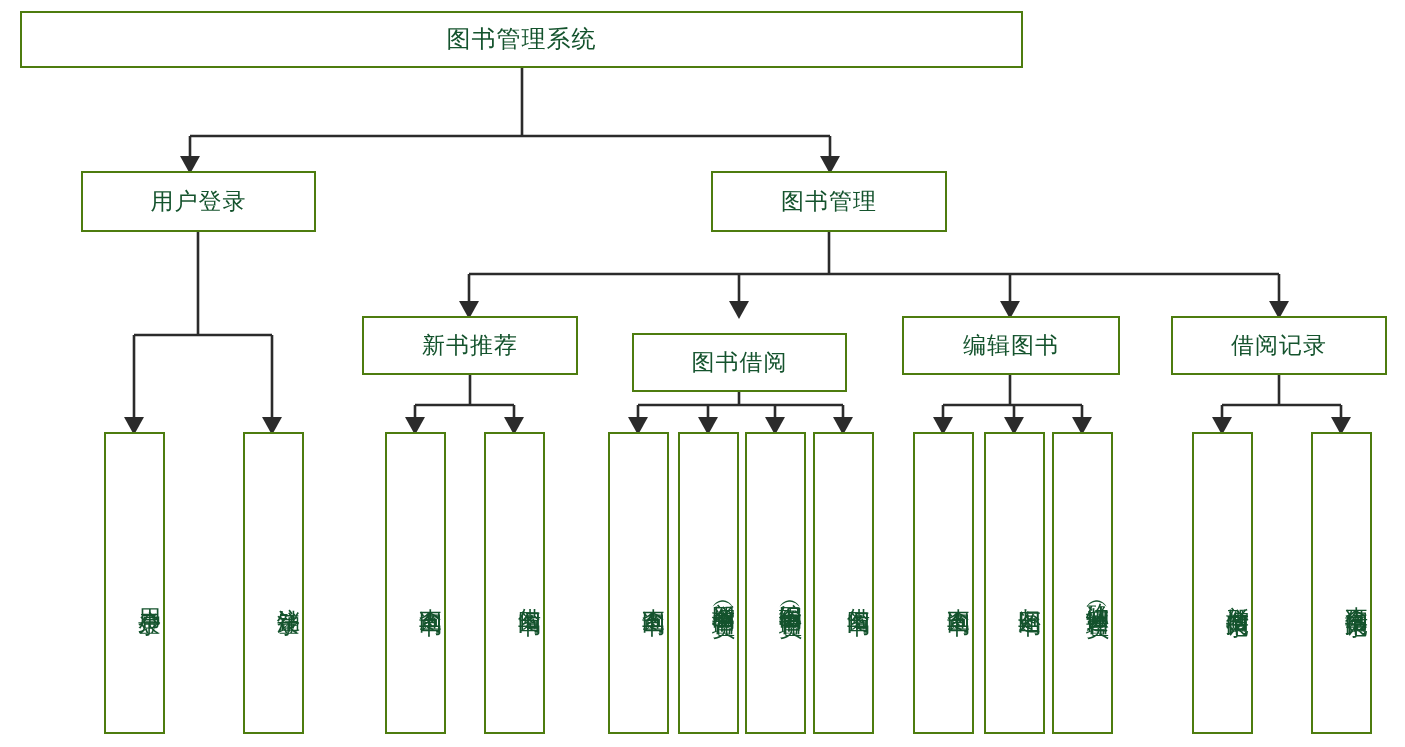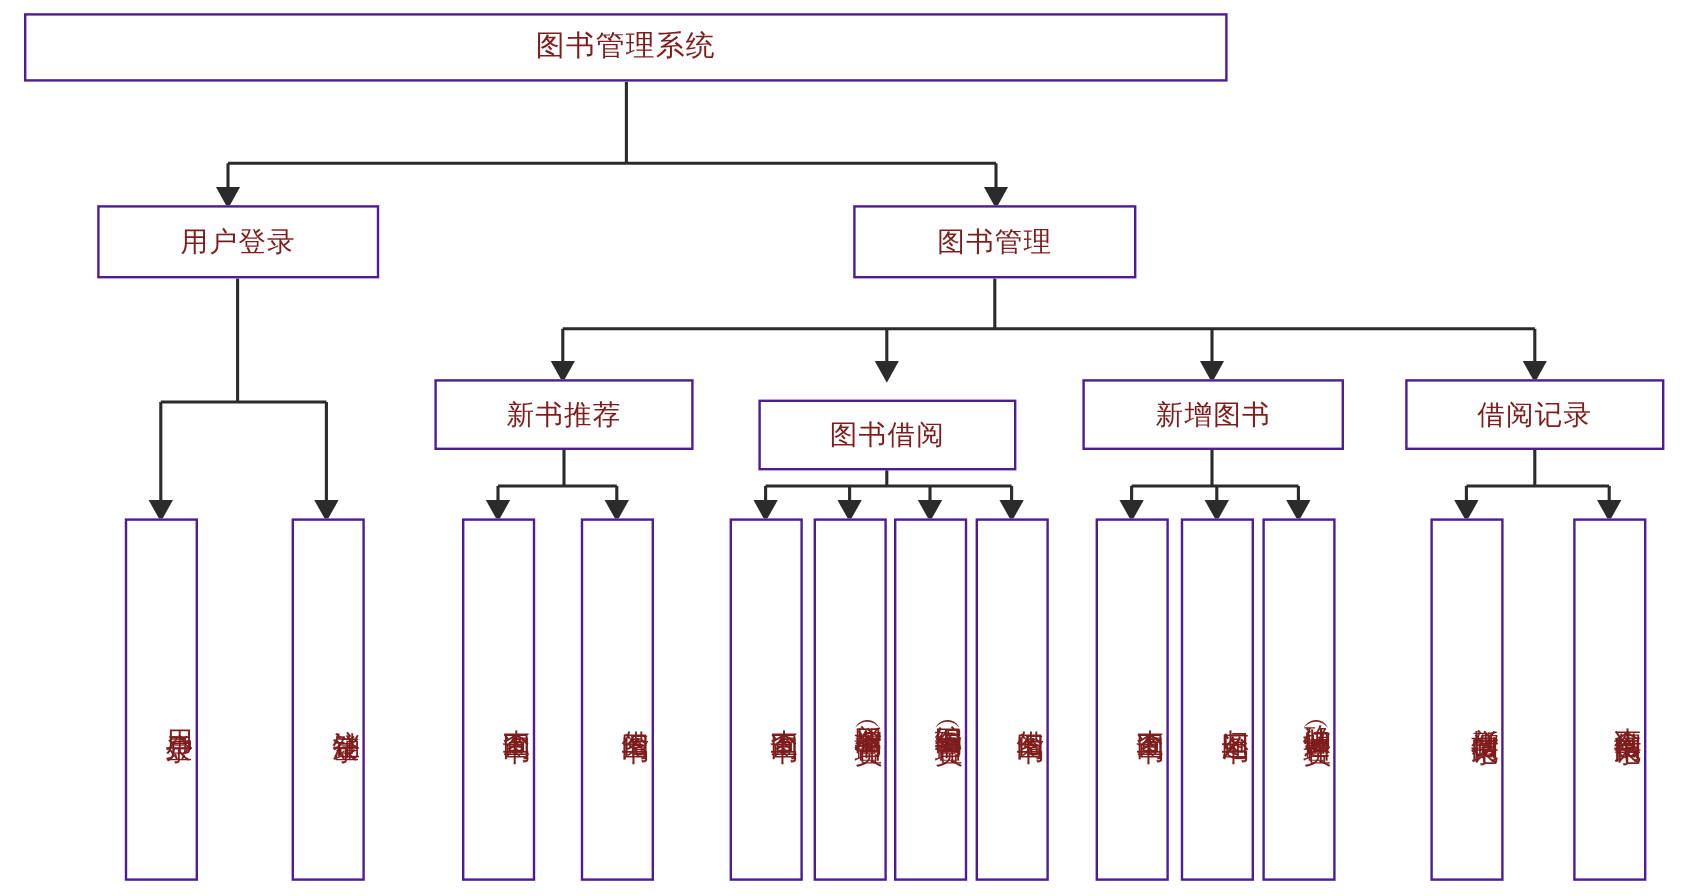--- a/index.html
+++ b/index.html
@@ -25,23 +25,23 @@
     position: absolute;
     left: 0;
     top: 0;
     width: 1405px;
     height: 747px;
     pointer-events: none;
   }
   .node {
     position: absolute;
     box-sizing: border-box;
-    border: 2px solid #4c1d95;
+    border: 2px solid #4d7c0f;
     background: #ffffff;
-    color: #7f1d1d;
+    color: #14532d;
     display: flex;
     align-items: center;
     justify-content: center;
     text-align: center;
   }
   .node-h {
     font-size: 23px;
     letter-spacing: 1px;
     line-height: 1.1;
   }
@@ -135,21 +135,21 @@
     <span>图书管理</span>
   </div>
 
   <div class="node node-h" style="left:362px; top:316px; width:216px; height:59px;">
     <span>新书推荐</span>
   </div>
   <div class="node node-h" style="left:632px; top:316px; width:215px; height:59px;margin-top:17px;">
     <span>图书借阅</span>
   </div>
   <div class="node node-h" style="left:902px; top:316px; width:218px; height:59px;">
-    <span>新增图书</span>
+    <span>编辑图书</span>
   </div>
   <div class="node node-h" style="left:1171px; top:316px; width:216px; height:59px;">
     <span>借阅记录</span>
   </div>
 
   <div class="node node-v" style="left:104px; top:432px; width:61px; height:302px;">
     <span class="vtext">用户登录</span>
   </div>
   <div class="node node-v" style="left:243px; top:432px; width:61px; height:302px;">
     <span class="vtext">注销登录</span>

